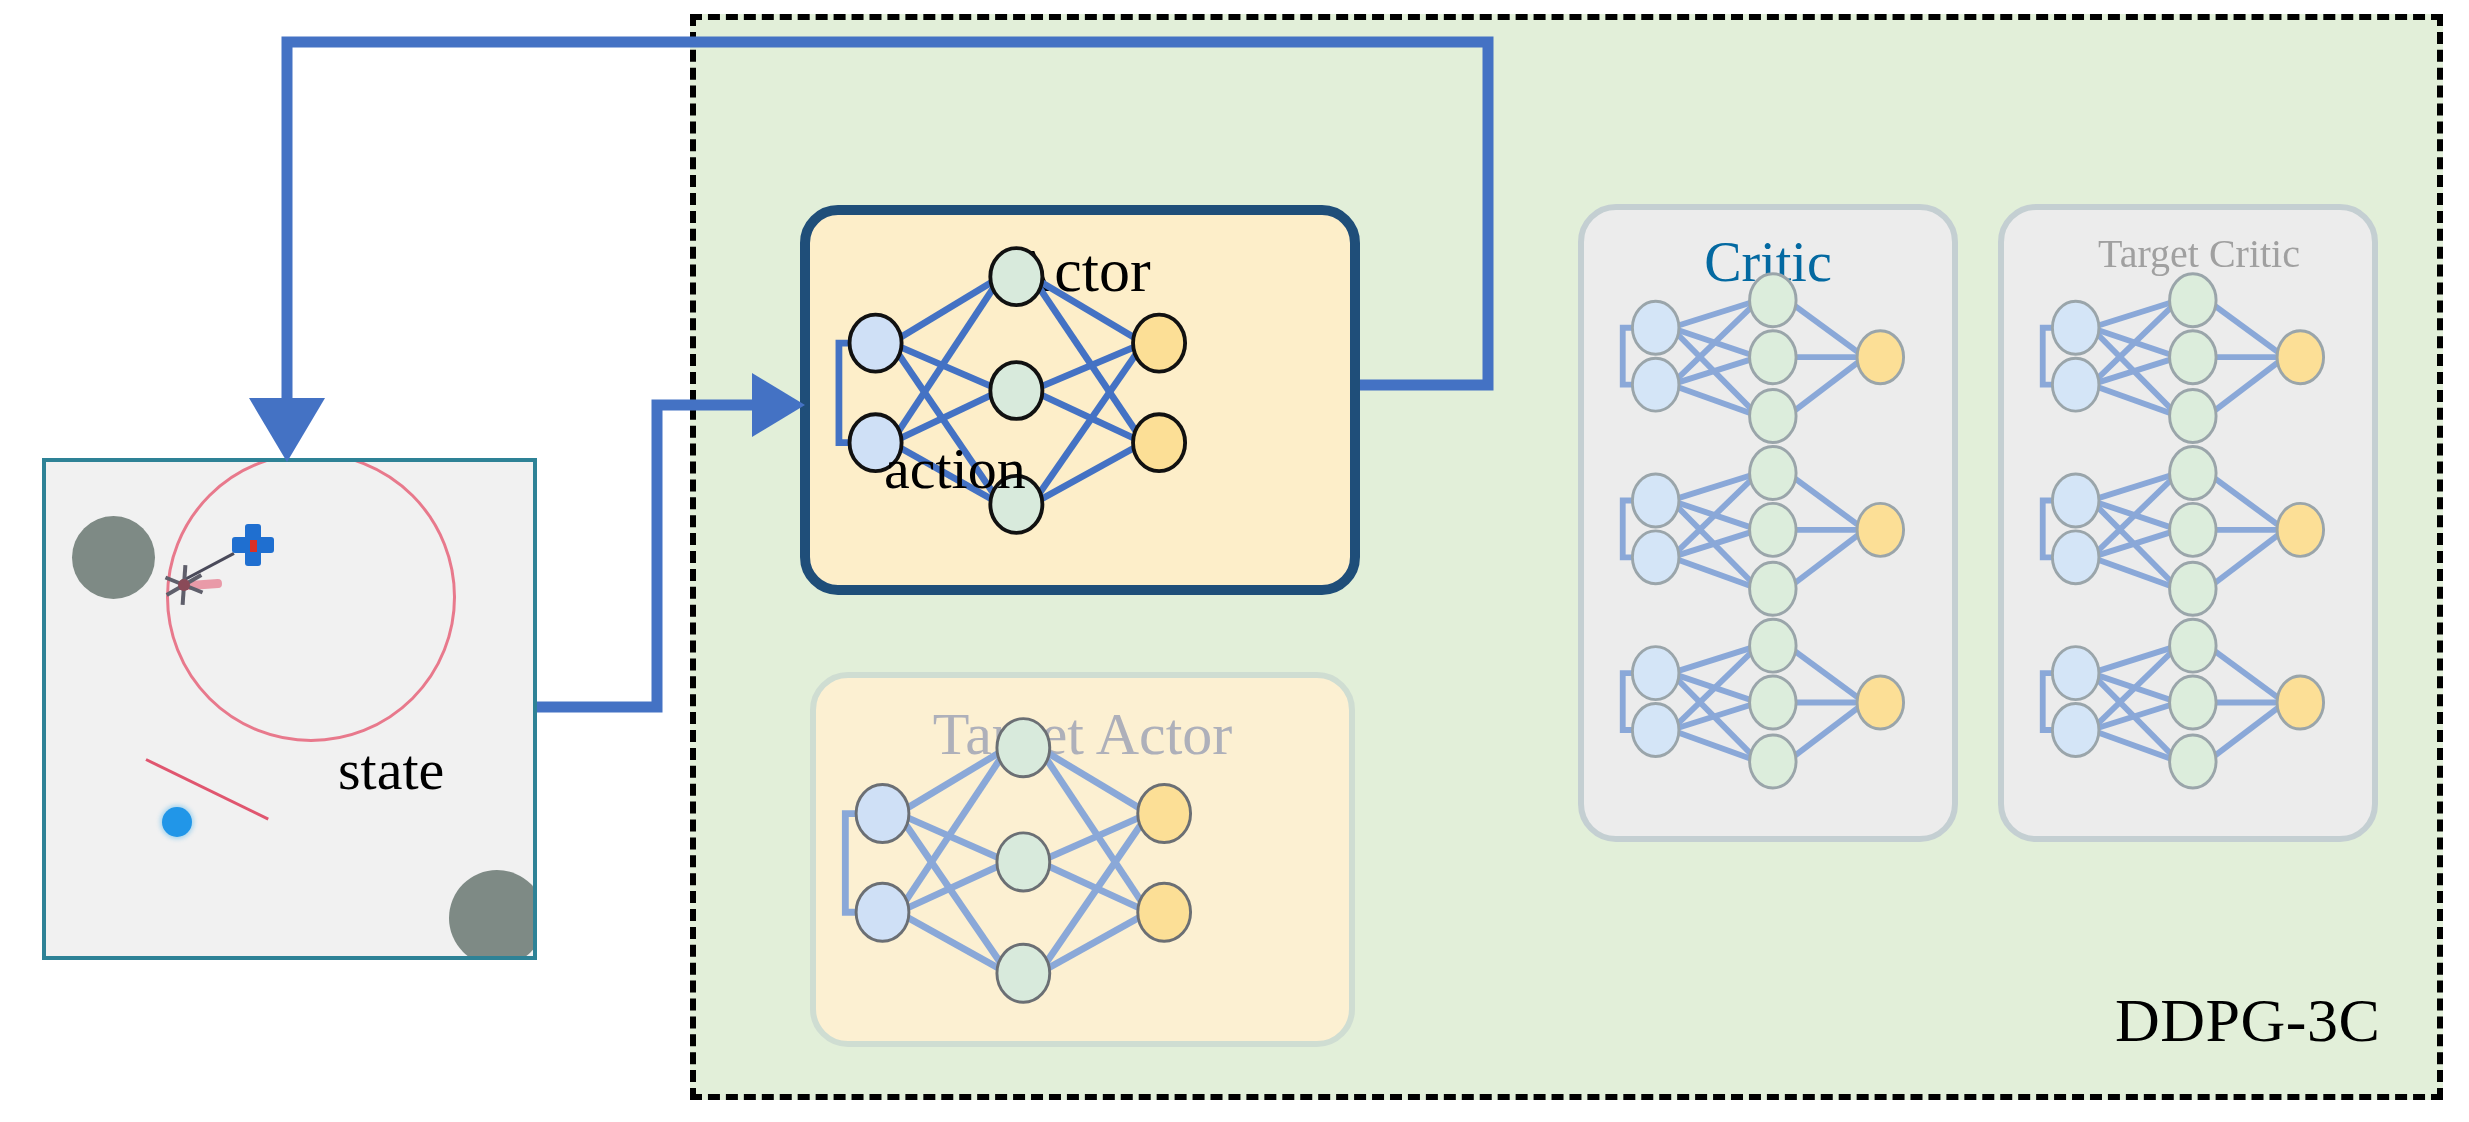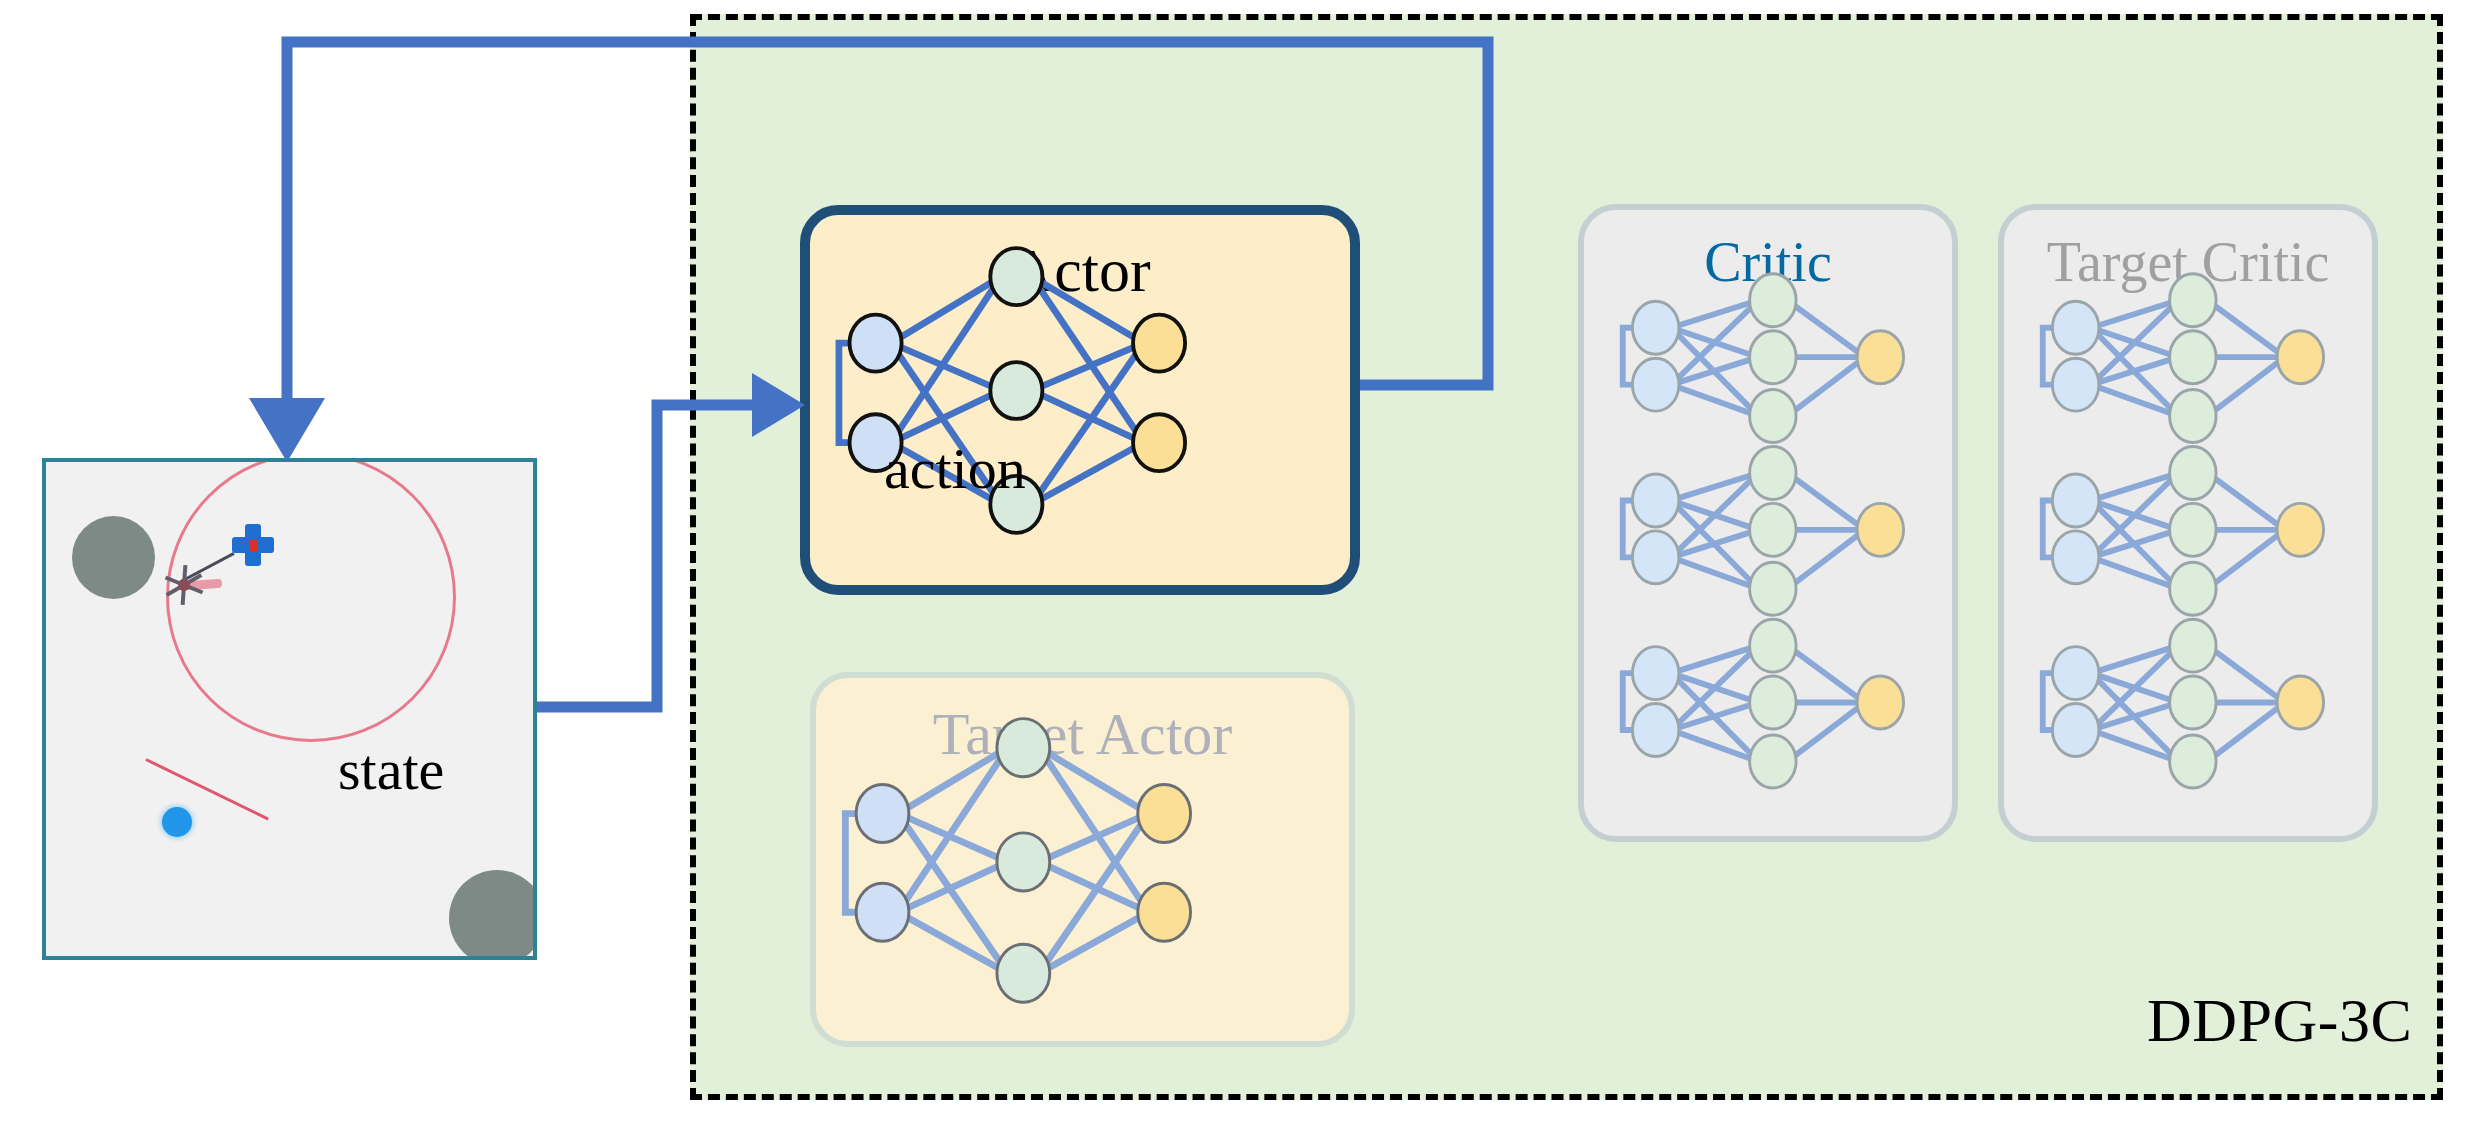--- a/index.html
+++ b/index.html
@@ -24,21 +24,20 @@
     background: #e2efd9;
     border: 6px dashed #000000;
     box-sizing: border-box;
   }
   #ddpg-label {
     left: 2115px; top: 985px;
     font-size: 62px;
     color: #000000;
     white-space: nowrap;
     letter-spacing: 0.5px;
-    margin-left: 32px;
   }
 
   
   #sim-panel {
     left: 42px; top: 458px;
     width: 495px; height: 502px;
     background: #f2f2f2;
     border: 4px solid #2e8296;
     box-sizing: border-box;
   }
@@ -167,21 +166,21 @@
     background: #ececec;
     border: 6px solid #c4cfd2;
   }
   #card-critic .net-title { top: 20px; font-size: 56px; color: #0369a1; }
 
   #card-target-critic {
     left: 1998px; top: 204px; width: 380px; height: 638px;
     background: #ececec;
     border: 6px solid #c4cfd2;
   }
-  #card-target-critic .net-title { top: 20px; font-size: 56px; color: #a0a0a0; }
+  #card-target-critic .net-title { top: 20px; font-size: 40px; color: #a0a0a0; padding-left: 11px; }
 
   .net-svg { position: absolute; left: 0; top: 0; width: 100%; height: 100%; }
 </style>
 </head>
 <body>
 
 <div id="canvas">
 
   <div class="abs" id="ddpg-box"></div>
   <div class="abs" id="ddpg-label">DDPG-3C</div>

